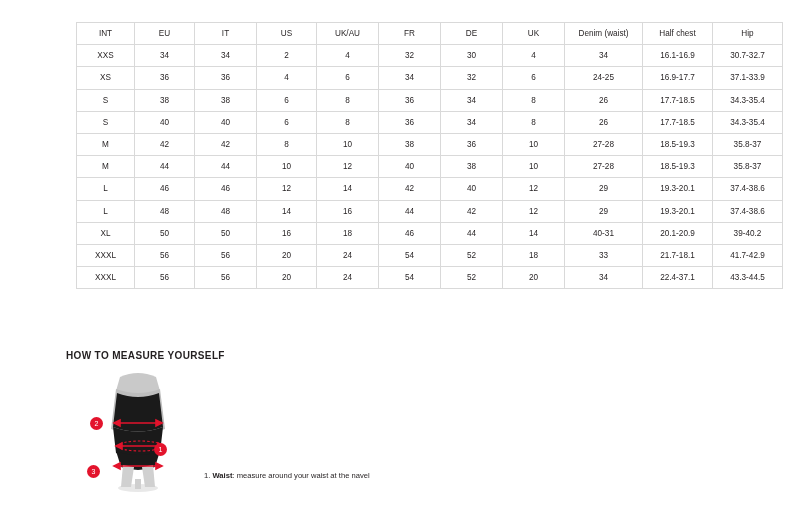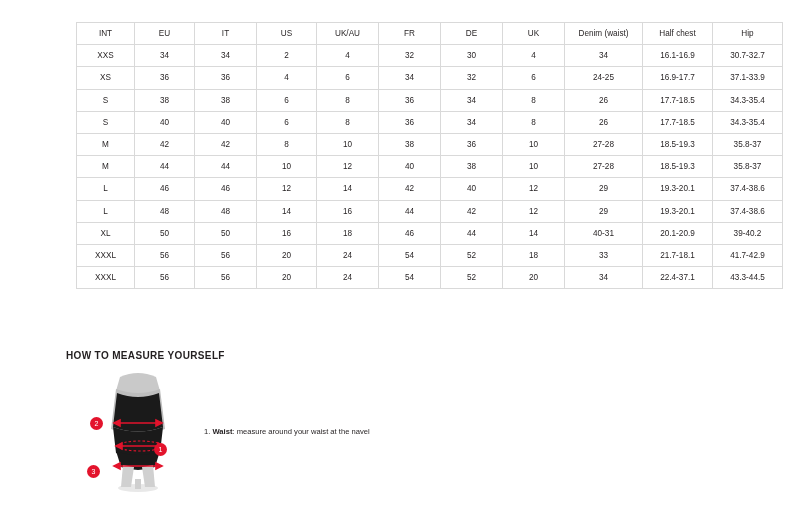--- a/index.html
+++ b/index.html
@@ -70,21 +70,21 @@
   .measure-title {
     font-size: 10px;
     font-weight: bold;
     letter-spacing: 0.35px;
     color: #231f20;
     margin: 0 0 8px 0;
   }
   .measure-body {
     position: relative;
     display: flex;
-    align-items: center;
+    align-items: flex-end;
   }
   .figure-area {
     position: relative;
     width: 130px;
     height: 125px;
     flex: 0 0 130px;
   }
   .steps {
     margin-top: 14px;
     margin-left: 8px;

